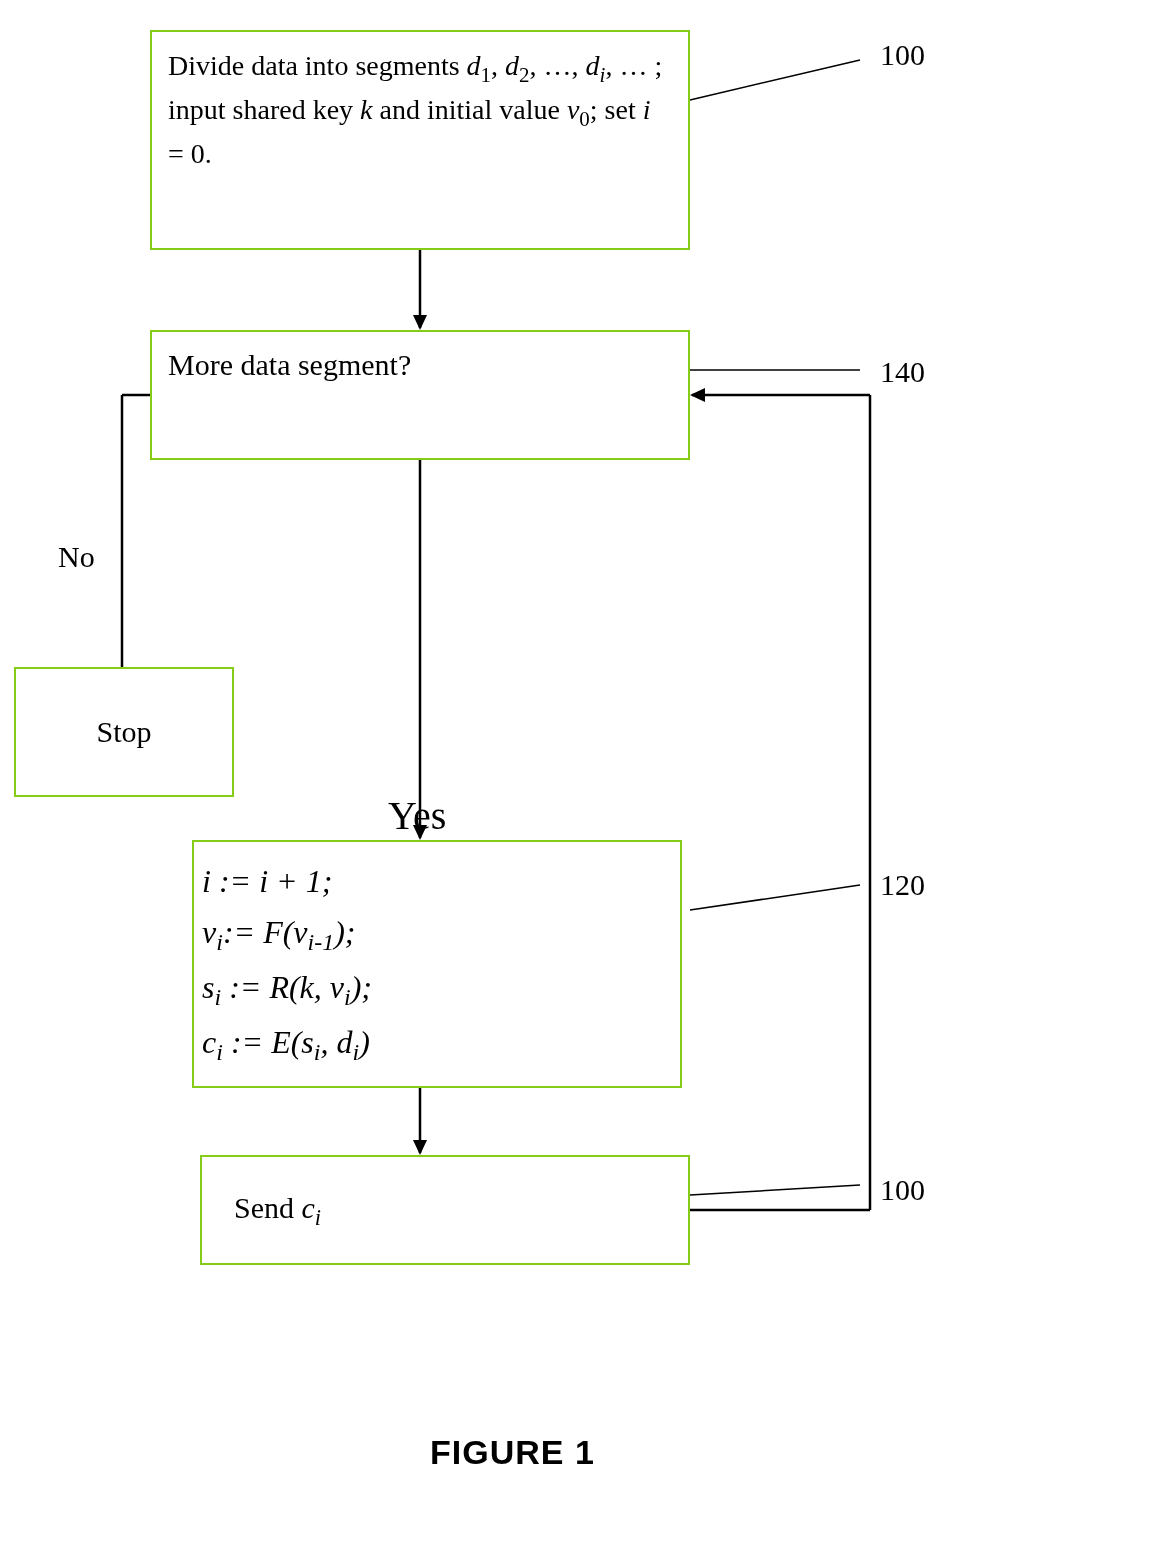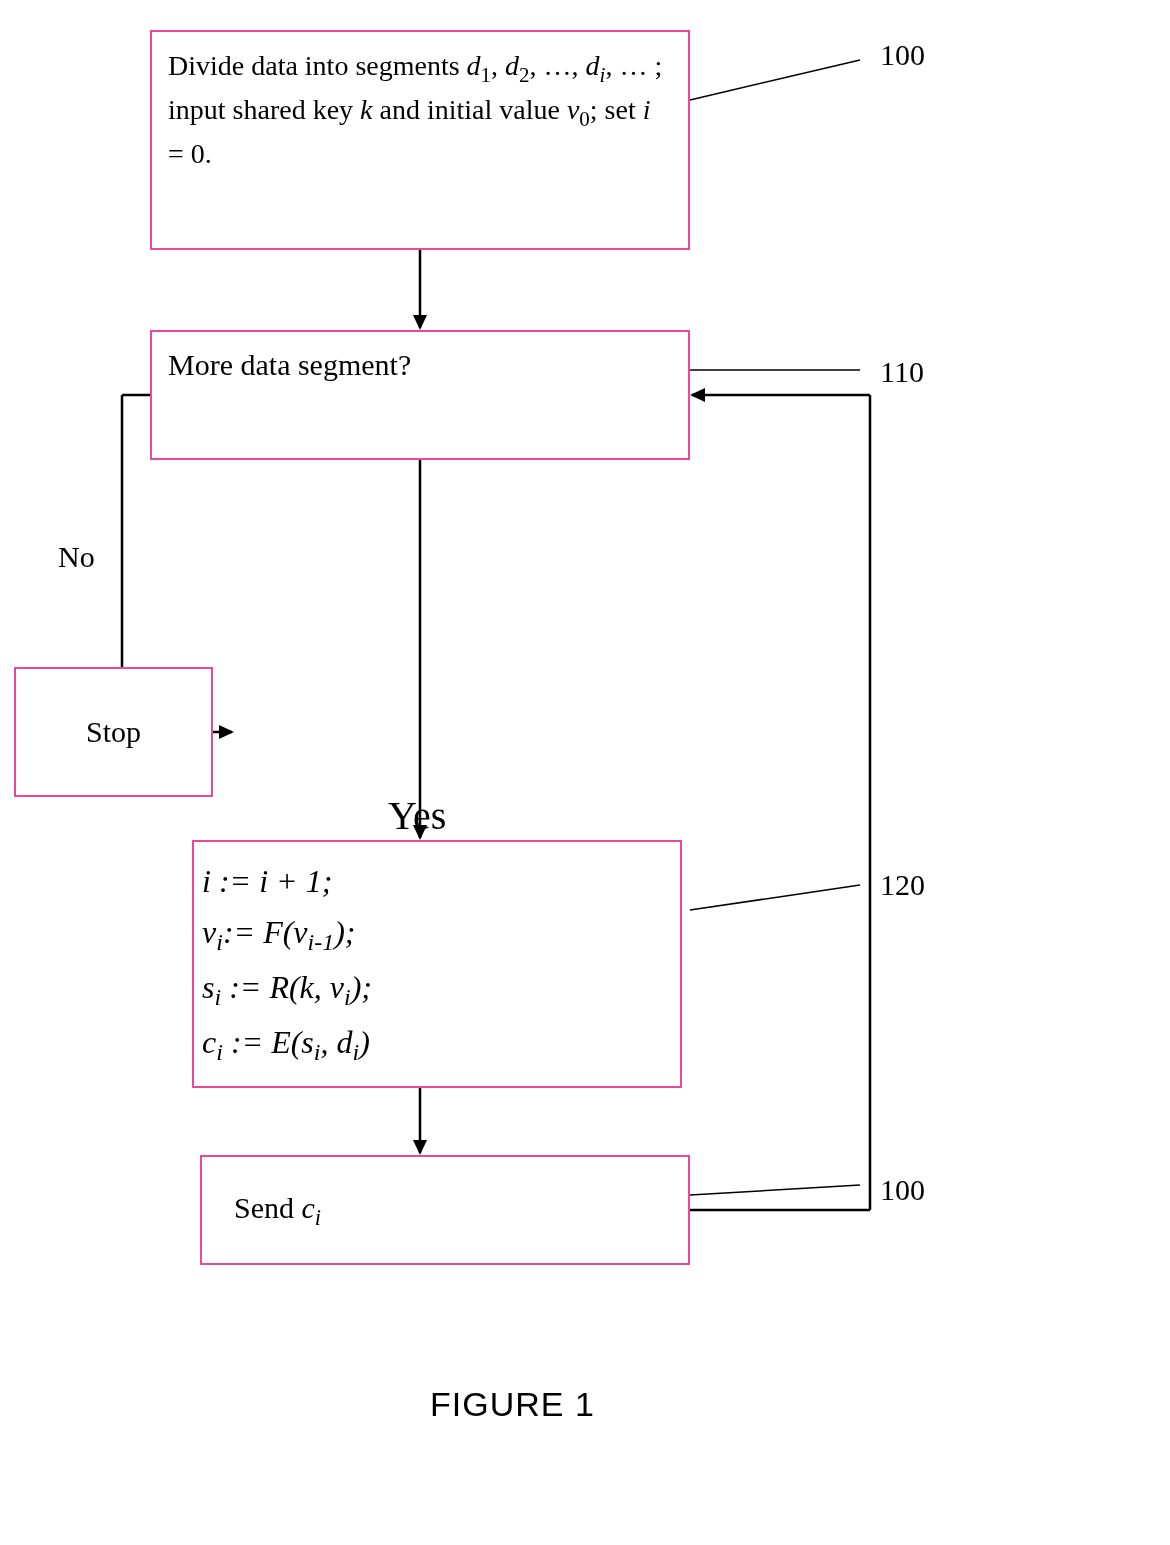--- a/index.html
+++ b/index.html
@@ -14,21 +14,21 @@
       justify-content: flex-start;
     }
     .diagram-container {
       position: relative;
       width: 1170px;
       height: 1450px;
       background: #fff;
     }
     .box {
       position: absolute;
-      border: 2px solid #ec4899;
+      border: 2px solid #84cc16;
       background: #fff;
       font-size: 28px;
       line-height: 1.4;
       padding: 10px 14px;
     }
     .box-italic {
       font-style: italic;
     }
     
     .arrows-svg {
@@ -44,23 +44,24 @@
       font-family: Liberation Serif, serif;
     }
     .ref-num {
       position: absolute;
       font-size: 30px;
       font-family: 'Times New Roman', Times, serif;
     }
     .figure-caption {
       position: absolute;
       font-size: 34px;
-      font-weight: normal;
+      font-weight: bold;
       font-family: Arial, sans-serif;
       letter-spacing: 1px;
+      margin-top: 48px;
     }
     sub, sup {
       font-size: 0.75em;
     }
   </style>
 </head>
 <body>
 
 <div class="diagram-container">
 
@@ -97,21 +98,21 @@
   <div class="box" style="left:150px; top:30px; width:540px; min-height:220px; font-size:28px; padding:14px 16px;">
     <span>
       Divide data into segments <em>d</em><sub>1</sub>, <em>d</em><sub>2</sub>, …, <em>d<sub>i</sub></em>, … ; input shared key <em>k</em> and initial value <em>v</em><sub>0</sub>; set <em>i</em> = 0.
     </span>
   </div>
 
   <div class="box" style="left:150px; top:330px; width:540px; min-height:130px; font-size:30px; padding:12px 16px;">
     <span>More data segment?</span>
   </div>
 
-  <div class="box" style="left:14px; top:667px; width:199px; height:130px; font-size:30px; display:flex; align-items:center; justify-content:center;">
+  <div class="box" style="left:14px; top:667px; width:220px; height:130px; font-size:30px; display:flex; align-items:center; justify-content:center;">
     <span>Stop</span>
   </div>
 
   <div class="box box-italic" style="left:192px; top:840px; width:490px; min-height:220px; font-size:32px; padding:14px 8px; line-height:1.6;">
     <span>
       <em>i</em> := <em>i</em> + 1;<br>
       <em>v<sub>i</sub></em>:= <em>F</em>(<em>v<sub>i</sub></em><sub>-1</sub>);<br>
       <em>s<sub>i</sub></em> := <em>R</em>(<em>k</em>, <em>v<sub>i</sub></em>);<br>
       <em>c<sub>i</sub></em> := <em>E</em>(<em>s<sub>i</sub></em>, <em>d<sub>i</sub></em>)
     </span>
@@ -126,21 +127,21 @@
   </div>
 
   <div class="label" style="left:388px; top:792px; font-size:40px;">
     <span>Yes</span>
   </div>
 
   <div class="ref-num" style="left:880px; top:38px;">
     <span>100</span>
   </div>
   <div class="ref-num" style="left:880px; top:355px;">
-    <span>110</span>
+    <span>140</span>
   </div>
   <div class="ref-num" style="left:880px; top:868px;">
     <span>120</span>
   </div>
   <div class="ref-num" style="left:880px; top:1173px;">
     <span>100</span>
   </div>
 
   <div class="figure-caption" style="left:430px; top:1385px;">
     <span>FIGURE 1</span>

